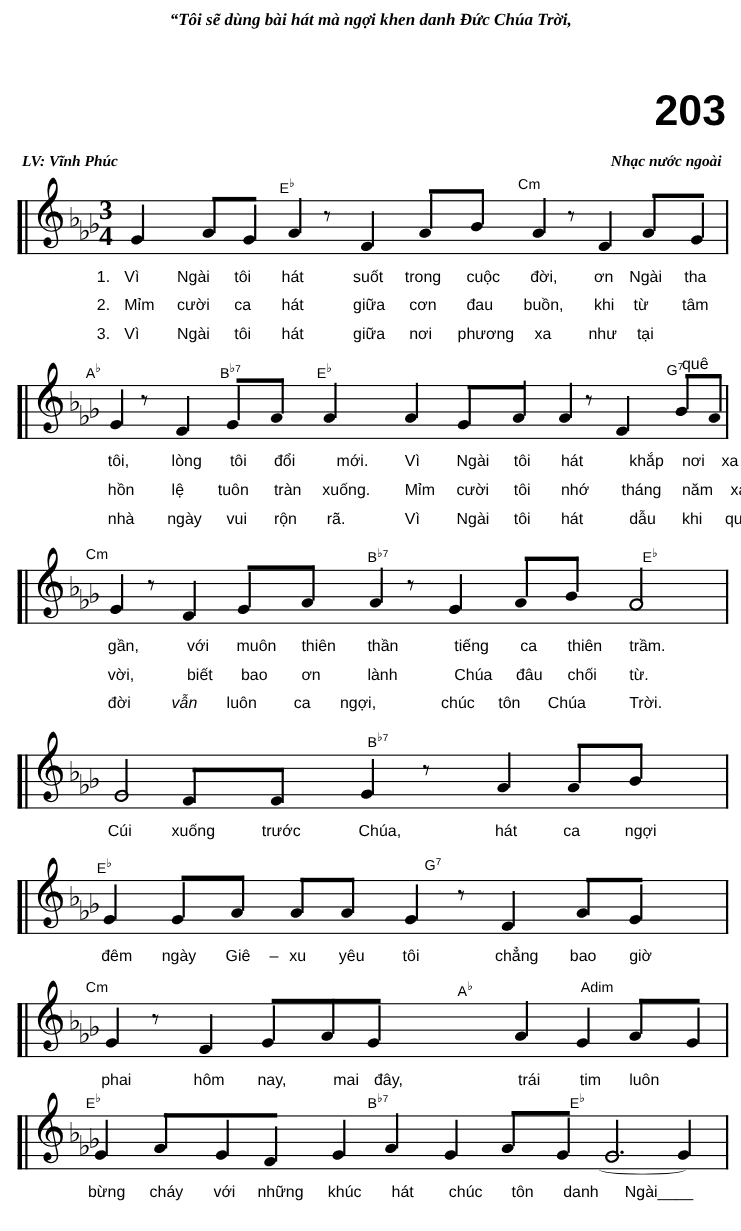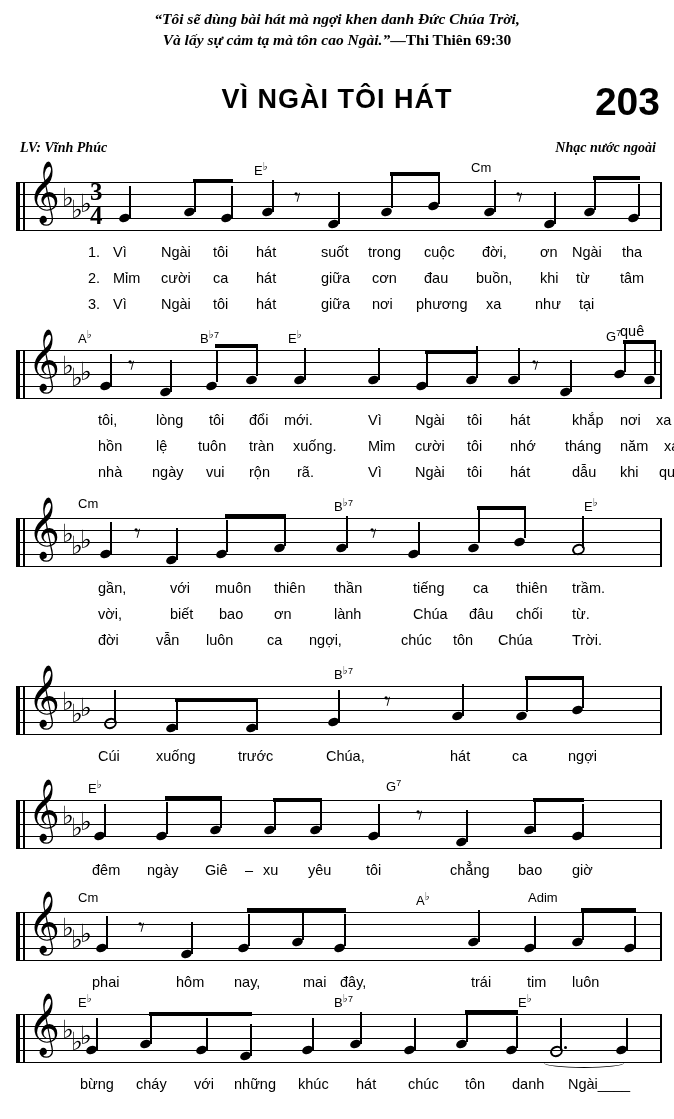--- a/index.html
+++ b/index.html
@@ -238,26 +238,22 @@
     white-space: nowrap;
   }
 </style>
 </head>
 <body>
 
 <div class="page">
 
   <div class="epigraph">
     <div>“Tôi sẽ dùng bài hát mà ngợi khen danh Đức Chúa Trời,</div>
-    <div>
-      <span>Và lấy sự cảm tạ mà tôn cao Ngài.”</span><span class="ref">—Thi Thiên 69:30</span>
-    </div>
   </div>
 
-  <div class="title">VÌ NGÀI TÔI HÁT</div>
   <div class="hymn-number">203</div>
 
   <div class="credit-left">LV: Vĩnh Phúc</div>
   <div class="credit-right">Nhạc nước ngoài</div>
 
   <div class="system" style="top:182px;">
     <div class="staff">
       <div class="line l1"></div>
         <div class="line l2"></div>
         <div class="line l3"></div>
@@ -400,21 +396,21 @@
     <div class="stem" style="left:608px; top:-10px;"></div>
     <div class="note" style="left:628px; top:26px;"></div>
     <div class="stem" style="left:638px; top:-8px;"></div>
     <div class="beam" style="left:607px; top:-10px; width:33px;"></div>
 
     <div class="lyric-row" style="top:62px;">
         <span class="lyric" style="left: 82px;">tôi,</span>
         <span class="lyric" style="left: 140px;">lòng</span>
         <span class="lyric" style="left: 193px;">tôi</span>
         <span class="lyric" style="left: 233px;">đổi</span>
-        <span class="lyric" style="left: 268px;">mới.</span>
+        <span class="lyric" style="left: 290px;">mới.</span>
         <span class="lyric" style="left: 352px;">Vì</span>
         <span class="lyric" style="left: 399px;">Ngài</span>
         <span class="lyric" style="left: 451px;">tôi</span>
         <span class="lyric" style="left: 494px;">hát</span>
         <span class="lyric" style="left: 556px;">khắp</span>
         <span class="lyric" style="left: 604px;">nơi</span>
         <span class="lyric" style="left: 640px;">xa</span>
       </div>
     <div class="lyric-row" style="top:88px;">
         <span class="lyric" style="left: 82px;">hồn</span>
@@ -506,21 +502,21 @@
         <span class="lyric" style="left: 203px;">bao</span>
         <span class="lyric" style="left: 258px;">ơn</span>
         <span class="lyric" style="left: 303px; margin-left: 15px;">lành</span>
         <span class="lyric" style="left: 397px;">Chúa</span>
         <span class="lyric" style="left: 453px;">đâu</span>
         <span class="lyric" style="left: 500px;">chối</span>
         <span class="lyric" style="left: 556px;">từ.</span>
       </div>
     <div class="lyric-row" style="top:114px;">
         <span class="lyric" style="left: 82px;">đời</span>
-        <span class="lyric" style="left: 140px;">vẫn</span>
+        <span class="lyric" style="left: 140px; font-style: italic;">vẫn</span>
         <span class="lyric" style="left: 190px;">luôn</span>
         <span class="lyric" style="left: 251px;">ca</span>
         <span class="lyric" style="left: 293px;">ngợi,</span>
         <span class="lyric" style="left: 385px;">chúc</span>
         <span class="lyric" style="left: 437px;">tôn</span>
         <span class="lyric" style="left: 482px;">Chúa</span>
         <span class="lyric" style="left: 556px;">Trời.</span>
       </div>
   </div>
 

